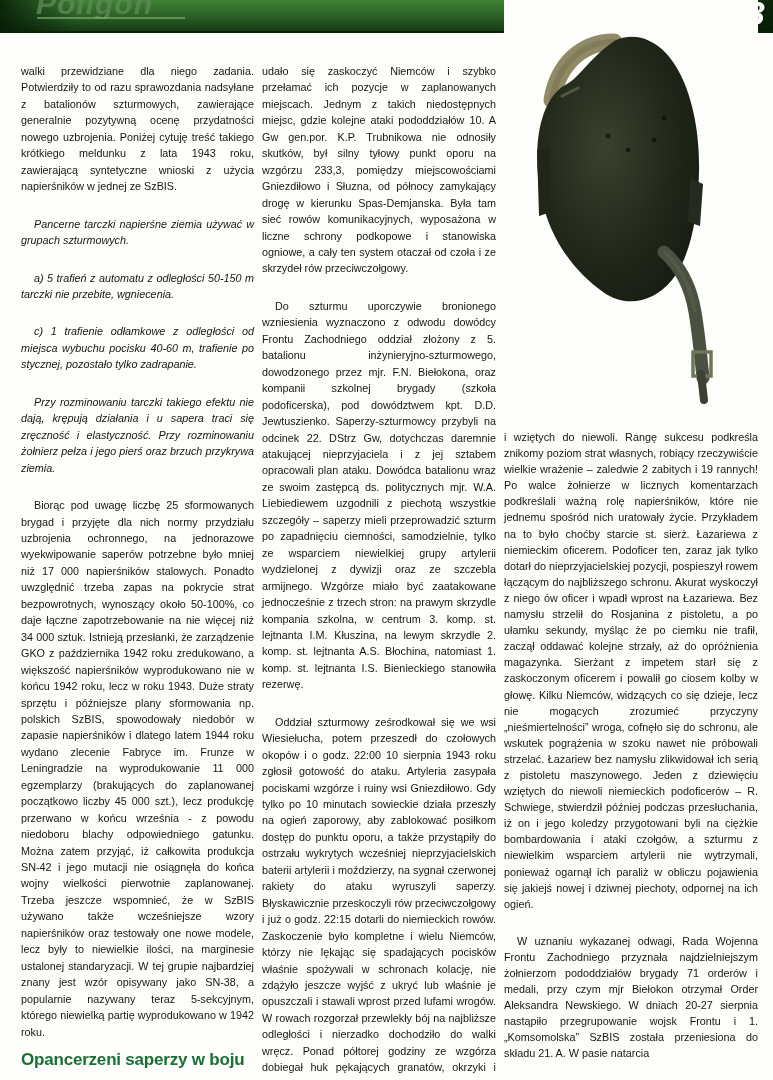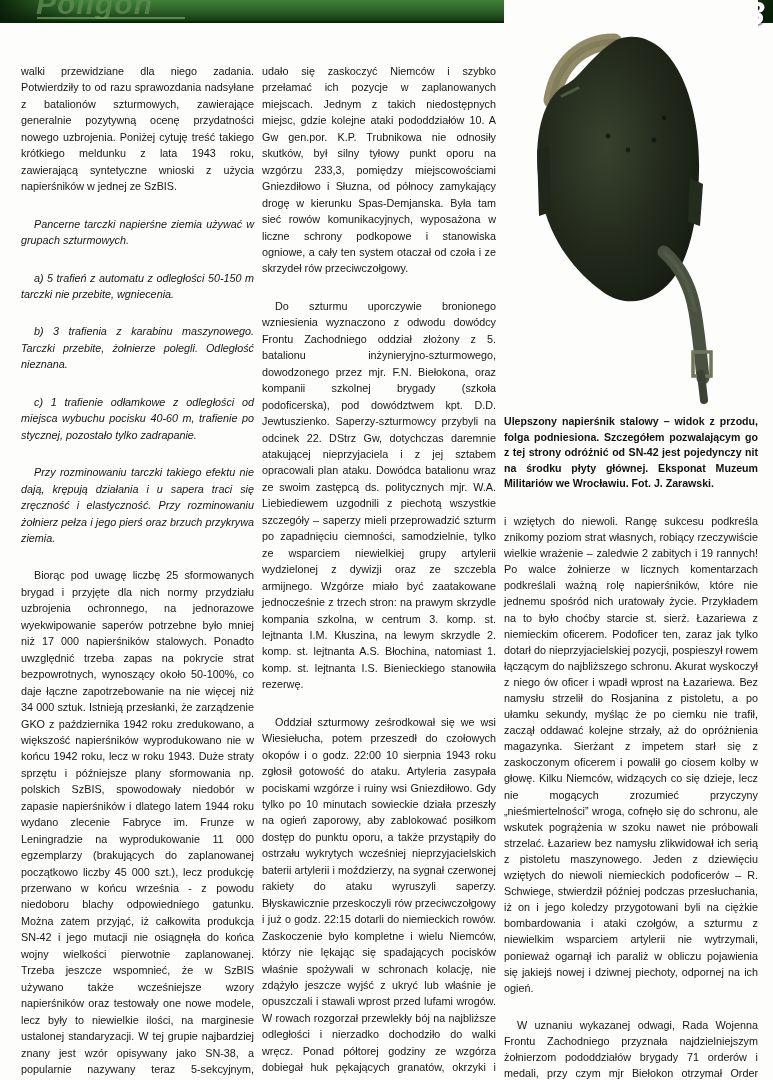--- a/index.html
+++ b/index.html
@@ -6,21 +6,21 @@
   html,body { width:773px; height:1080px; }
   body {
     position:relative;
     background:#fdfdfb;
     font-family:"Liberation Sans", sans-serif;
     color:#161614;
     overflow:hidden;
   }
   
   .header {
-    position:absolute; left:0; top:0; width:773px; height:23px;
+    position:absolute; left:0; top:0; width:773px; height:33px;
     background-image:
       linear-gradient(90deg, rgba(5,24,4,.85) 0%, rgba(5,24,4,0) 10%, rgba(5,24,4,0) 86%, rgba(5,24,4,.9) 100%),
       linear-gradient(180deg, #3f8236 0%, #2b5f26 55%, #143a12 100%);
     border-bottom:2px solid #0b2409;
   }
   .logo-clip {
     position:absolute; left:36px; top:-13px; height:32px; width:170px;
     overflow:hidden;
   }
   .logo-text {
@@ -77,21 +77,20 @@
   </div>
   <div class="logo-underline"></div>
   <span class="section-label">Broń Ręczna</span>
   <span class="page-number">73</span>
 </div>
 
 <div class="col col-left">
     <p class="para">walki przewidziane dla niego zadania. Potwierdziły to od razu sprawozdania nadsyłane z batalionów szturmowych, zawierające generalnie pozytywną ocenę przydatności nowego uzbrojenia. Poniżej cytuję treść takiego krótkiego meldunku z lata 1943 roku, zawierającą syntetyczne wnioski z użycia napierśników w jednej ze SzBIS.</p>
     <p class="para italic indent">Pancerne tarczki napierśne ziemia używać w grupach szturmowych.</p>
     <p class="para italic indent">a) 5 trafień z automatu z odległości 50-150 m tarczki nie przebite, wgniecenia.</p>
-    <p class="para italic indent">b) 3 trafienia z karabinu maszynowego. Tarczki przebite, żołnierze polegli. Odległość nieznana.</p>
     <p class="para italic indent">c) 1 trafienie odłamkowe z odległości od miejsca wybuchu pocisku 40-60 m, trafienie po stycznej, pozostało tylko zadrapanie.</p>
     <p class="para italic indent">Przy rozminowaniu tarczki takiego efektu nie dają, krępują działania i u sapera traci się zręczność i elastyczność. Przy rozminowaniu żołnierz pełza i jego pierś oraz brzuch przykrywa ziemia.</p>
     <p class="para indent">Biorąc pod uwagę liczbę 25 sformowanych brygad i przyjęte dla nich normy przydziału uzbrojenia ochronnego, na jednorazowe wyekwipowanie saperów potrzebne było mniej niż 17 000 napierśników stalowych. Ponadto uwzględnić trzeba zapas na pokrycie strat bezpowrotnych, wynoszący około 50-100%, co daje łączne zapotrzebowanie na nie więcej niż 34 000 sztuk. Istnieją przesłanki, że zarządzenie GKO z października 1942 roku zredukowano, a większość napierśników wyprodukowano nie w końcu 1942 roku, lecz w roku 1943. Duże straty sprzętu i późniejsze plany sformowania np. polskich SzBIS, spowodowały niedobór w zapasie napierśników i dlatego latem 1944 roku wydano zlecenie Fabryce im. Frunze w Leningradzie na wyprodukowanie 11 000 egzemplarzy (brakujących do zaplanowanej początkowo liczby 45 000 szt.), lecz produkcję przerwano w końcu września - z powodu niedoboru blachy odpowiedniego gatunku. Można zatem przyjąć, iż całkowita produkcja SN-42 i jego mutacji nie osiągnęła do końca wojny wielkości pierwotnie zaplanowanej. Trzeba jeszcze wspomnieć, że w SzBIS używano także wcześniejsze wzory napierśników oraz testowały one nowe modele, lecz były to niewielkie ilości, na marginesie ustalonej standaryzacji. W tej grupie najbardziej znany jest wzór opisywany jako SN-38, a popularnie nazywany teraz 5-sekcyjnym, którego niewielką partię wyprodukowano w 1942 roku.</p>
     <h2 class="heading">Opancerzeni saperzy w boju</h2>
     <p class="para indent">Kronikarze saperskich batalionów szturmowych opisali wiele epizodów z ich służby na wojennych szlakach w Europie i Azji, lecz z braku miejsca chciałbym przypomnieć tylko kilka spektakularnych przykładów działań bojowych, przeprowadzonych przez pododdziały najbardziej znanej 1. SzBIS. Sformowano ją w czerwcu 1943 roku, na bazie 38. „Komsomolskiego” pułku inżynieryjnego, od którego przejęła elitarną nazwę „Komsomolska”. Na dowódcę jednostki wyznaczono płk. I.G. Pietrowa, szefem sztabu został mjr W.F. Gusarow, a funkcję zastępcy dowódcy ds. politycznych pełnił ppłk G.P. Sołowiew.</p>
   </div>
 
 <div class="col col-middle">
     <p class="para">udało się zaskoczyć Niemców i szybko przełamać ich pozycje w zaplanowanych miejscach. Jednym z takich niedostępnych miejsc, gdzie kolejne ataki pododdziałów 10. A Gw gen.por. K.P. Trubnikowa nie odnosiły skutków, był silny tyłowy punkt oporu na wzgórzu 233,3, pomiędzy miejscowościami Gniezdiłowo i Słuzna, od północy zamykający drogę w kierunku Spas-Demjanska. Była tam sieć rowów komunikacyjnych, wyposażona w liczne schrony podkopowe i stanowiska ogniowe, a cały ten system otaczał od czoła i ze skrzydeł rów przeciwczołgowy.</p>
     <p class="para indent">Do szturmu uporczywie bronionego wzniesienia wyznaczono z odwodu dowódcy Frontu Zachodniego oddział złożony z 5. batalionu inżynieryjno-szturmowego, dowodzonego przez mjr. F.N. Biełokona, oraz kompanii szkolnej brygady (szkoła podoficerska), pod dowództwem kpt. D.D. Jewtuszienko. Saperzy-szturmowcy przybyli na odcinek 22. DStrz Gw, dotychczas daremnie atakującej nieprzyjaciela i z jej sztabem opracowali plan ataku. Dowódca batalionu wraz ze swoim zastępcą ds. politycznych mjr. W.A. Liebiediewem uzgodnili z piechotą wszystkie szczegóły – saperzy mieli przeprowadzić szturm po zapadnięciu ciemności, samodzielnie, tylko ze wsparciem niewielkiej grupy artylerii wydzielonej z dywizji oraz ze szczebla armijnego. Wzgórze miało być zaatakowane jednocześnie z trzech stron: na prawym skrzydle kompania szkolna, w centrum 3. komp. st. lejtnanta I.M. Kłuszina, na lewym skrzydle 2. komp. st. lejtnanta A.S. Błochina, natomiast 1. komp. st. lejtnanta I.S. Bienieckiego stanowiła rezerwę.</p>
@@ -133,18 +132,17 @@
       <circle cx="150" cy="140" r="2.4" fill="#0c0f09" opacity=".7"></circle>
       <circle cx="160" cy="118" r="2.4" fill="#0c0f09" opacity=".7"></circle>
 
       <path d="M160 252 C178 268 187 288 191 312 C195 336 197 358 199 378" fill="none" stroke="#4a5140" stroke-width="13" stroke-linecap="round"></path>
       <path d="M160 252 C178 268 187 288 191 312" fill="none" stroke="#5c6450" stroke-width="4" opacity=".5"></path>
 
       <rect x="189" y="352" width="18" height="24" fill="none" stroke="#6e755a" stroke-width="3.5"></rect>
       <path d="M197 374 L200 400" stroke="#3c4233" stroke-width="8" stroke-linecap="round"></path>
     </svg>
   </div>
-  <p class="caption">Ulepszony napierśnik stalowy – widok z przodu, folga podniesiona. Szczegółem pozwalającym go z tej strony odróżnić od SN-42 jest pojedynczy nit na środku płyty głównej. Eksponat Muzeum Militariów we Wrocławiu. Fot. J. Zarawski.</p>
   <div class="right-text">
       <p class="para">i wziętych do niewoli. Rangę sukcesu podkreśla znikomy poziom strat własnych, robiący rzeczywiście wielkie wrażenie – zaledwie 2 zabitych i 19 rannych! Po walce żołnierze w licznych komentarzach podkreślali ważną rolę napierśników, które nie jednemu spośród nich uratowały życie. Przykładem na to było choćby starcie st. sierż. Łazariewa z niemieckim oficerem. Podoficer ten, zaraz jak tylko dotarł do nieprzyjacielskiej pozycji, pospieszył rowem łączącym do najbliższego schronu. Akurat wyskoczył z niego ów oficer i wpadł wprost na Łazariewa. Bez namysłu strzelił do Rosjanina z pistoletu, a po ułamku sekundy, myśląc że po ciemku nie trafił, zaczął oddawać kolejne strzały, aż do opróżnienia magazynka. Sierżant z impetem starł się z zaskoczonym oficerem i powalił go ciosem kolby w głowę. Kilku Niemców, widzących co się dzieje, lecz nie mogących zrozumieć przyczyny „nieśmiertelności” wroga, cofnęło się do schronu, ale wskutek pogrążenia w szoku nawet nie próbowali strzelać. Łazariew bez namysłu zlikwidował ich serią z pistoletu maszynowego. Jeden z dziewięciu wziętych do niewoli niemieckich podoficerów – R. Schwiege, stwierdził później podczas przesłuchania, iż on i jego koledzy przygotowani byli na ciężkie bombardowania i ataki czołgów, a szturmu z niewielkim wsparciem artylerii nie wytrzymali, ponieważ ogarnął ich paraliż w obliczu pojawienia się jakiejś nowej i dziwnej piechoty, odpornej na ich ogień.</p>
       <p class="para indent">W uznaniu wykazanej odwagi, Rada Wojenna Frontu Zachodniego przyznała najdzielniejszym żołnierzom pododdziałów brygady 71 orderów i medali, przy czym mjr Biełokon otrzymał Order Aleksandra Newskiego. W dniach 20-27 sierpnia nastąpiło przegrupowanie wojsk Frontu i 1. „Komsomolska” SzBIS została przeniesiona do składu 21. A. W pasie natarcia</p>
     </div>
 </div>
 
 </body></html>

